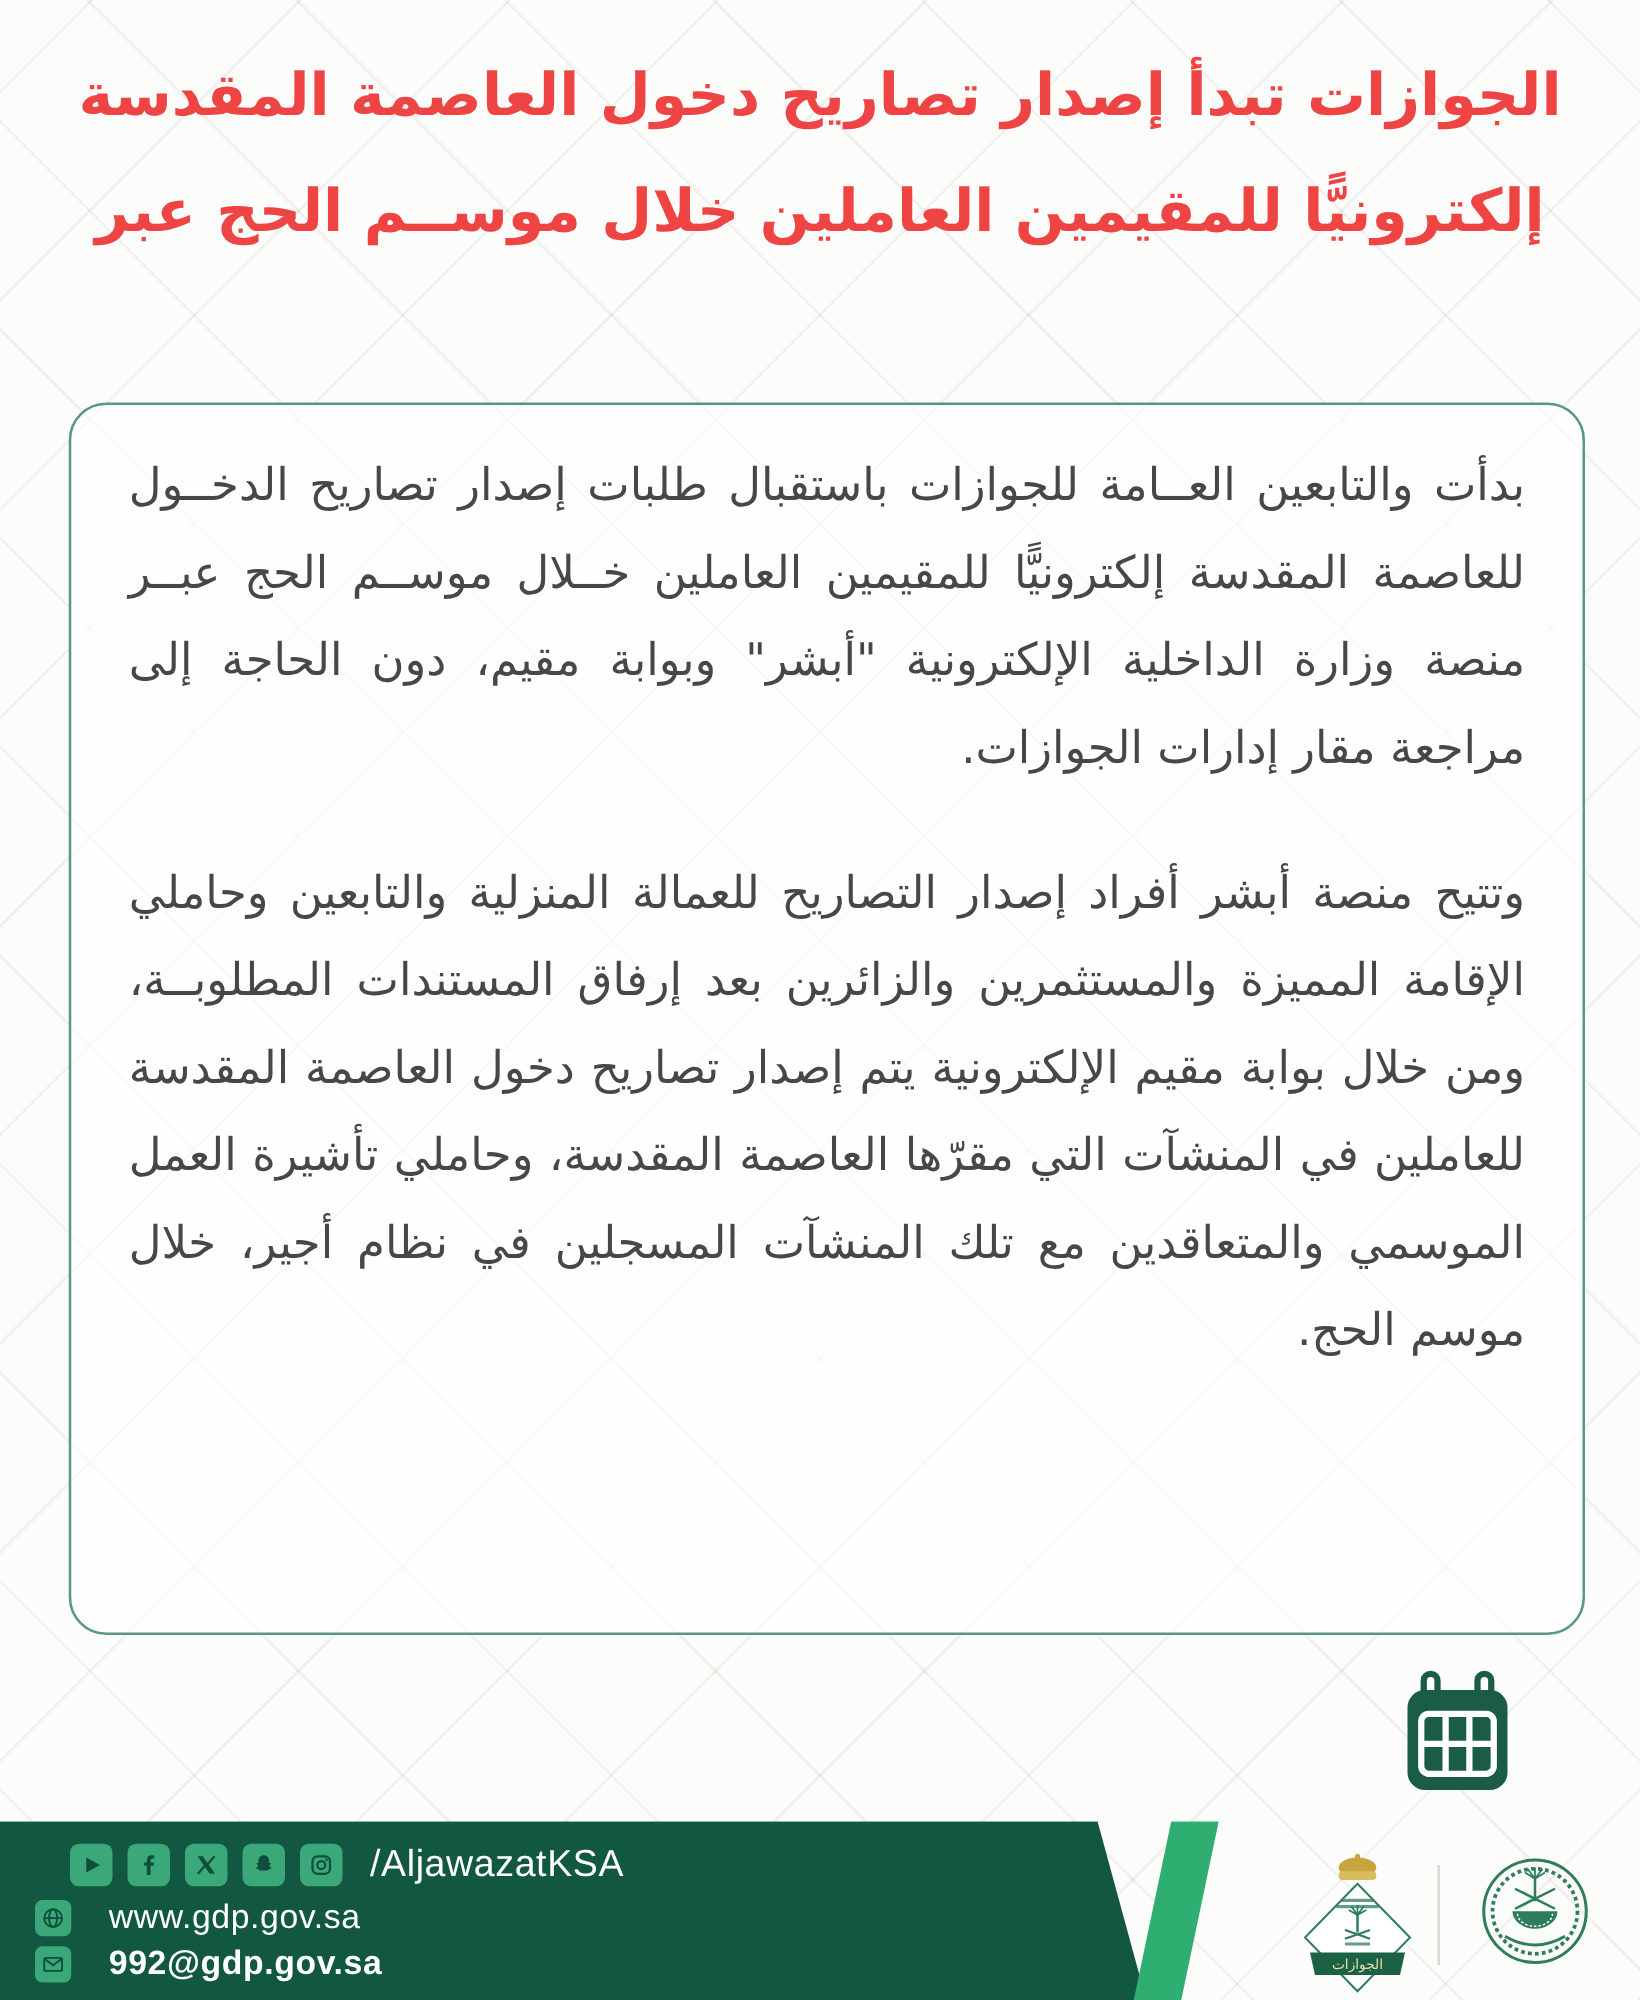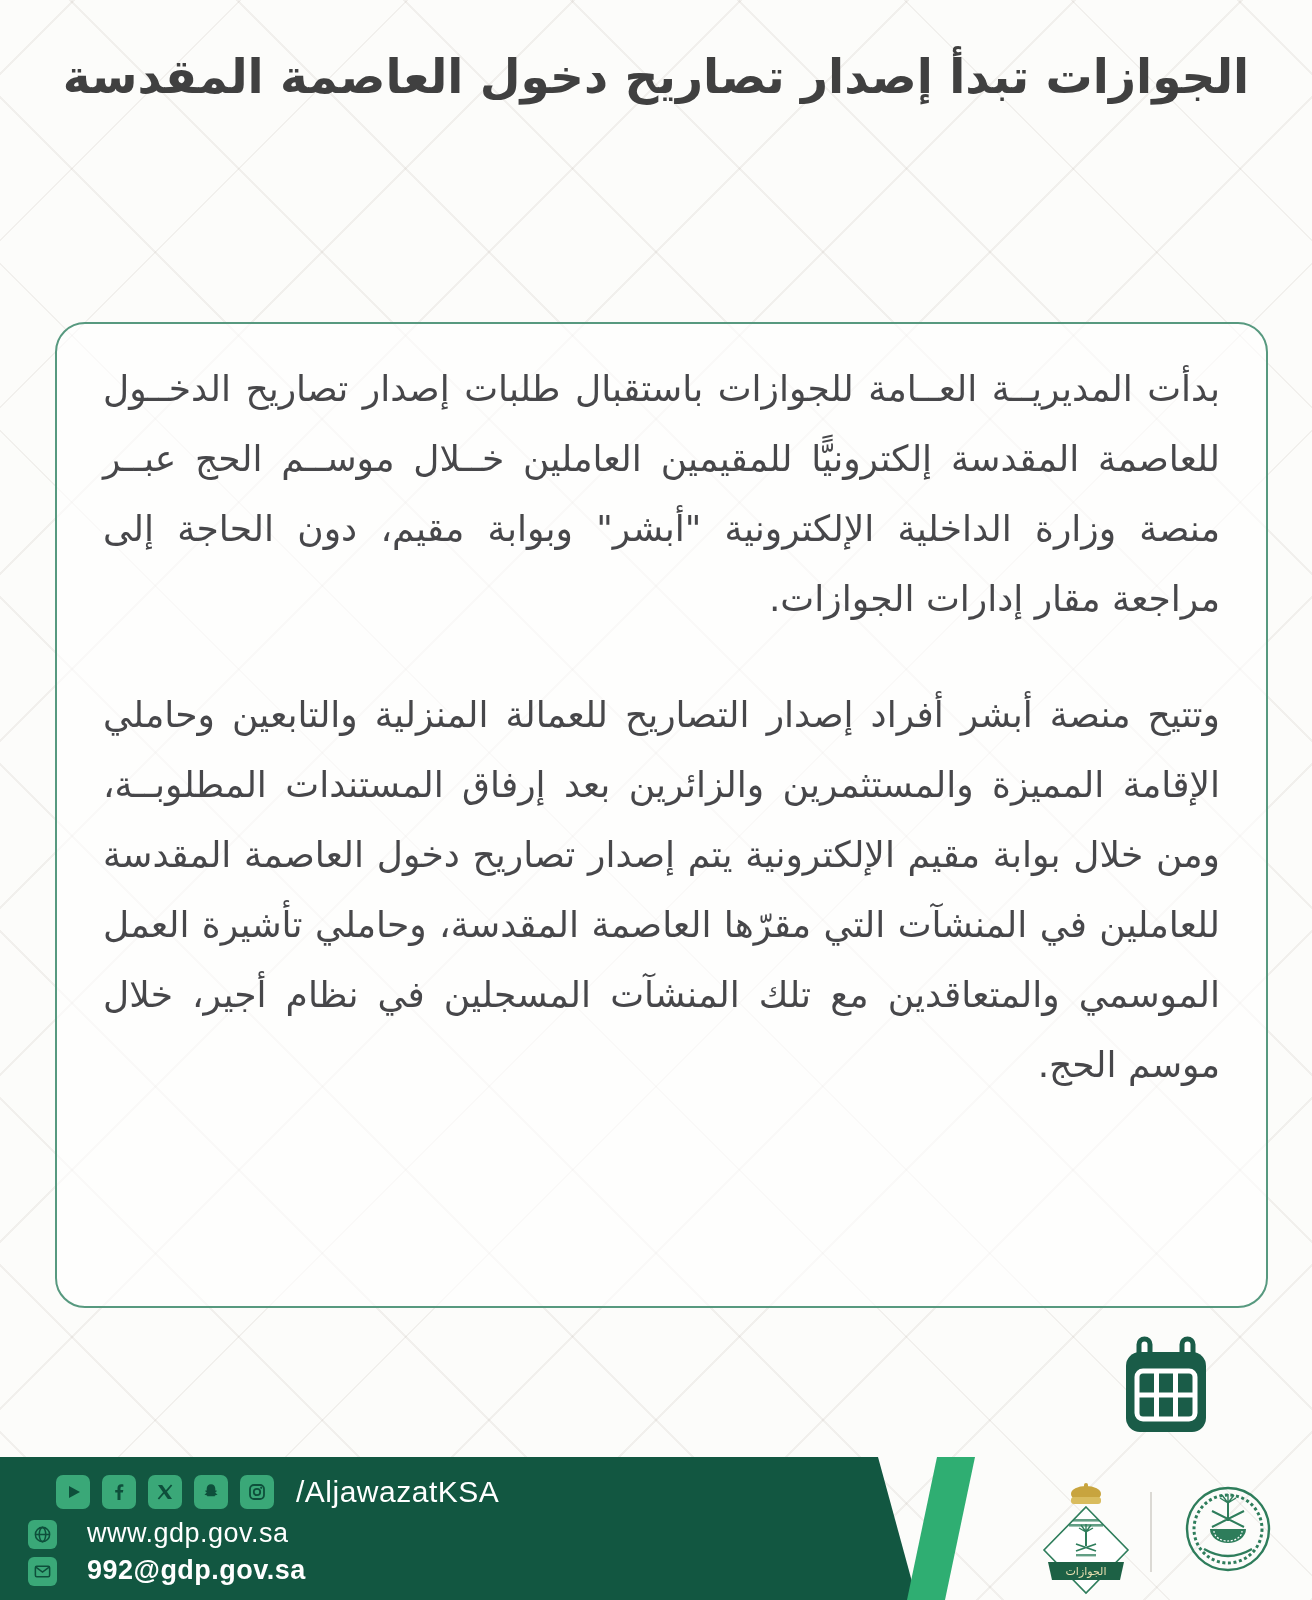--- a/index.html
+++ b/index.html
@@ -14,21 +14,21 @@
     background:
       repeating-linear-gradient(45deg,  rgba(170,158,148,.13) 0 2px, transparent 2px 118px),
       repeating-linear-gradient(-45deg, rgba(170,158,148,.13) 0 2px, transparent 2px 118px);
   }
   .page{position:absolute;inset:0;z-index:1;}
 
   
   .headline{
     position:absolute;top:30px;left:0;right:0;
     text-align:center;direction:rtl;
-    color:#404040;font-weight:bold;
+    color:#ef4444;font-weight:bold;
   }
   .headline-line{font-size:47px;line-height:93px;white-space:nowrap;}
 
   
   .card{
     position:absolute;left:55px;top:322px;width:1213px;height:986px;
     box-sizing:border-box;border:2px solid #57997f;border-radius:30px;
     background:rgba(255,255,255,.62);
     padding:30px 46px 20px 46px;overflow:hidden;
   }
@@ -77,24 +77,25 @@
   .logo-divider{position:absolute;left:1150px;top:35px;width:2px;height:80px;background:#dbd9d4;}
   .moi-logo{position:absolute;left:1184px;top:28px;}
 </style>
 </head>
 <body>
 
 <div class="page">
 
   <header class="headline">
     <div class="headline-line">الجوازات تبدأ إصدار تصاريح دخول العاصمة المقدسة</div>
+    <div class="headline-line">إلكترونيًّا للمقيمين العاملين خلال موســم الحج عبر</div>
   </header>
 
   <section class="card">
-    <p class="para">بدأت المديريــة العــامة للجوازات باستقبال طلبات إصدار تصاريح الدخــول للعاصمة المقدسة إلكترونيًّا للمقيمين العاملين خــلال موســم الحج عبــر منصة وزارة الداخلية الإلكترونية "أبشر" وبوابة مقيم، دون الحاجة إلى مراجعة مقار إدارات الجوازات.</p>
+    <p class="para">بدأت والتابعين العــامة للجوازات باستقبال طلبات إصدار تصاريح الدخــول للعاصمة المقدسة إلكترونيًّا للمقيمين العاملين خــلال موســم الحج عبــر منصة وزارة الداخلية الإلكترونية "أبشر" وبوابة مقيم، دون الحاجة إلى مراجعة مقار إدارات الجوازات.</p>
     <p class="para para2">وتتيح منصة أبشر أفراد إصدار التصاريح للعمالة المنزلية والتابعين وحاملي الإقامة المميزة والمستثمرين والزائرين بعد إرفاق المستندات المطلوبــة، ومن خلال بوابة مقيم الإلكترونية يتم إصدار تصاريح دخول العاصمة المقدسة للعاملين في المنشآت التي مقرّها العاصمة المقدسة، وحاملي تأشيرة العمل الموسمي والمتعاقدين مع تلك المنشآت المسجلين في نظام أجير، خلال موسم الحج.</p>
   </section>
 
   <svg class="calendar" width="84" height="100" viewBox="0 0 84 100">
     <rect x="15" y="3" width="11" height="26" rx="5.5" fill="#ffffff" stroke="#1a5c48" stroke-width="5"></rect>
     <rect x="58" y="3" width="11" height="26" rx="5.5" fill="#ffffff" stroke="#1a5c48" stroke-width="5"></rect>
     <rect x="2" y="16" width="80" height="80" rx="14" fill="#1a5c48"></rect>
     <rect x="13" y="35" width="58" height="48" rx="6" fill="none" stroke="#ffffff" stroke-width="5"></rect>
     <line x1="32.5" y1="37" x2="32.5" y2="81" stroke="#ffffff" stroke-width="5"></line>
     <line x1="51.5" y1="37" x2="51.5" y2="81" stroke="#ffffff" stroke-width="5"></line>

